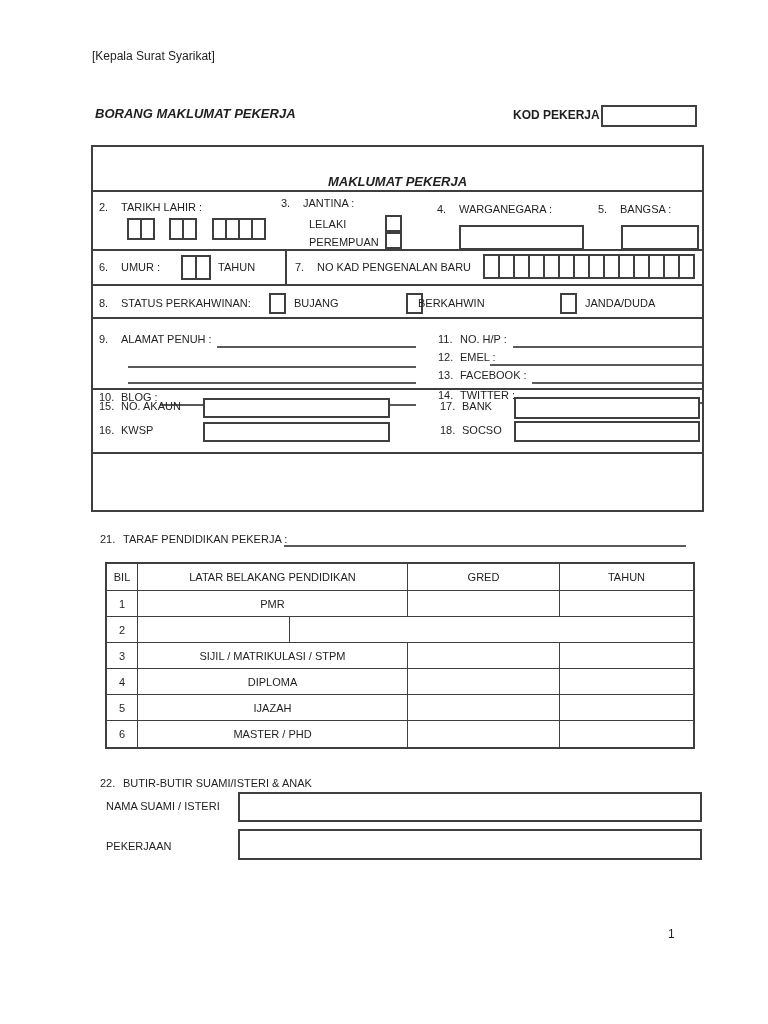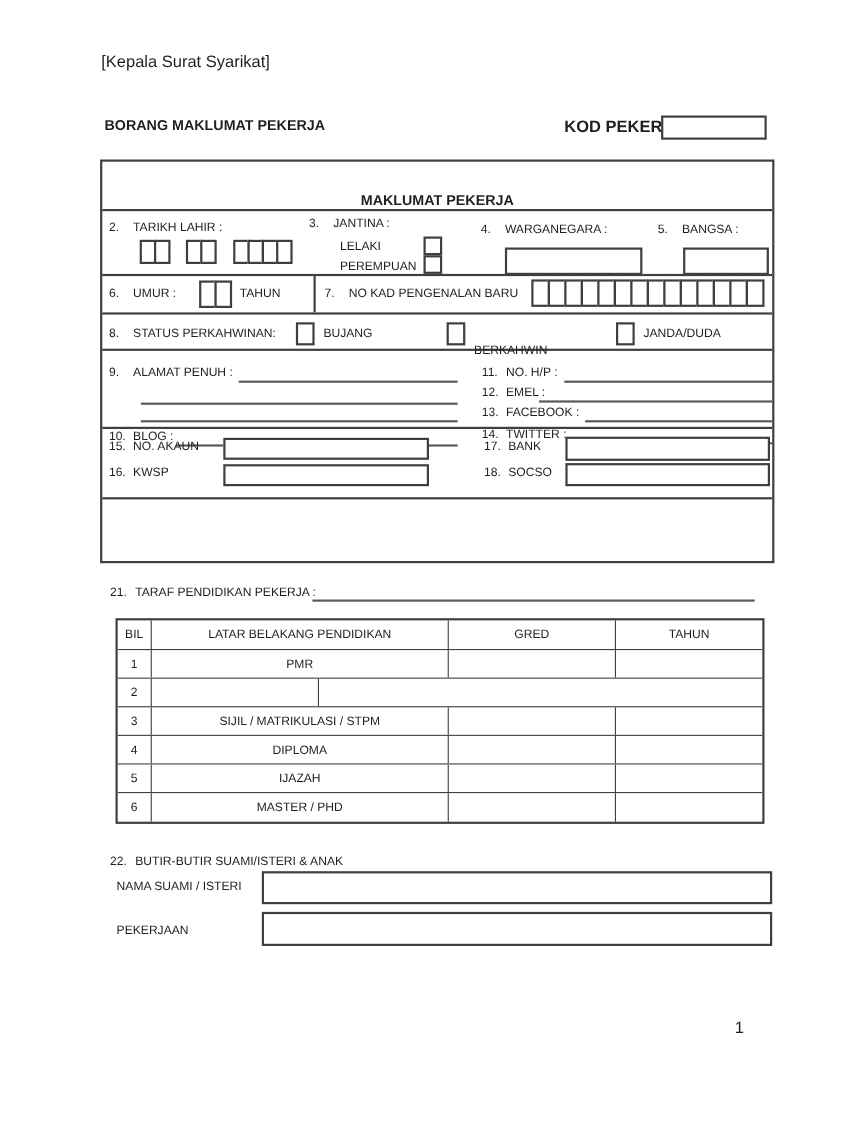--- a/index.html
+++ b/index.html
@@ -2,22 +2,22 @@
 <html><head>
 <meta charset="utf-8">
 <style>
   html,body{margin:0;padding:0;background:#ffffff;}
   .page{position:relative;width:768px;height:1024px;background:#fff;
         font-family:"Liberation Sans","DejaVu Sans",sans-serif;color:#1f1f1f;overflow:hidden;}
   .t{position:absolute;font-size:11px;white-space:nowrap;line-height:13px;}
   .t .no{display:inline-block;width:22px;}
   .t .no23{display:inline-block;width:23px;}
   .b{font-weight:bold;}
-  .f12{font-size:15px;}
-  .f13{font-size:13px;}
+  .f12{font-size:12px;}
+  .f13{font-size:13px;font-style:italic;}
   .box{position:absolute;border:2px solid #3f3f3f;background:#fff;box-sizing:border-box;}
   .uline{position:absolute;height:2px;background:#5a5a5a;}
   .vdiv{position:absolute;top:0;bottom:0;width:2px;background:#3f3f3f;}
   .cb{position:absolute;width:17px;border:2px solid #3f3f3f;background:#fff;box-sizing:border-box;}
   .cells{position:absolute;display:flex;}
   .cell{width:15px;height:22px;border:2px solid #3f3f3f;background:#fff;box-sizing:border-box;margin-left:-2px;}
   .cell:first-child{margin-left:0;}
   .um .cell{width:16px;height:25px;}
   .ic .cell{width:17px;height:25px;}
   .mtable{position:absolute;left:91px;top:145px;width:613px;height:367px;
@@ -122,21 +122,21 @@
         </div>
     </div>
 
     <div class="mrow" style="height:33px;padding-left:44px;">
       <div class="t" style="left:6px;top:11px;">
         <span class="no">8.</span><span>STATUS PERKAHWINAN:</span>
       </div>
       <div class="cb" style="left:176px;top:7px;height:21px;"></div>
       <div class="t" style="left:201px;top:11px;">BUJANG</div>
       <div class="cb" style="left:313px;top:7px;height:21px;"></div>
-      <div class="t" style="left:338px;top:11px;margin-top:16px;">BERKAHWIN</div>
+      <div class="t" style="left:325px;top:11px;">BERKAHWIN</div>
       <div class="cb" style="left:467px;top:7px;height:21px;"></div>
       <div class="t" style="left:492px;top:11px;">JANDA/DUDA</div>
     </div>
 
     <div class="mrow" style="height:71px;">
       <div class="t" style="left:6px;top:14px;">
         <span class="no">9.</span><span>ALAMAT PENUH :</span>
       </div>
       <div class="uline" style="left:124px;top:27px;width:199px;"></div>
       <div class="uline" style="left:35px;top:47px;width:288px;"></div>

